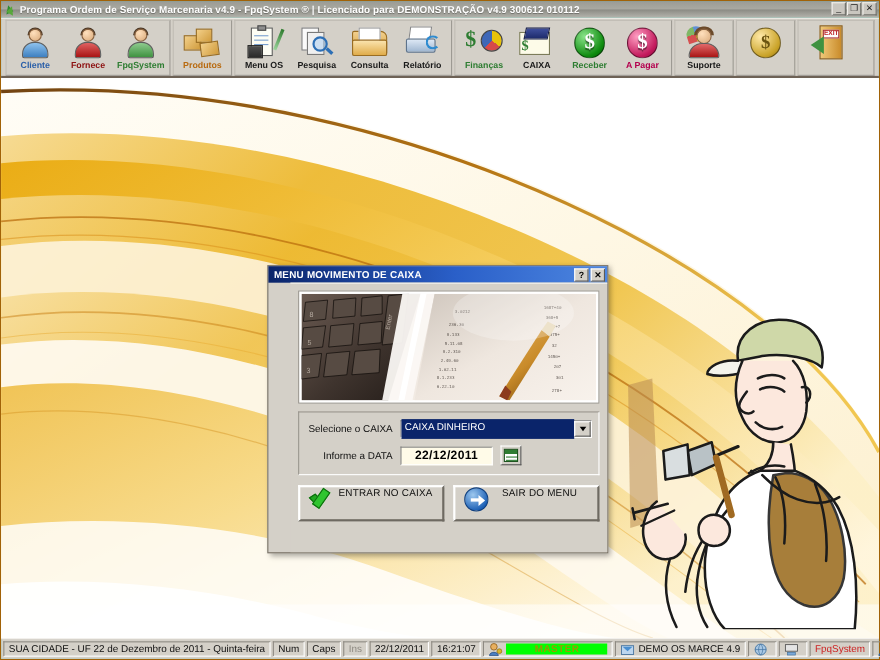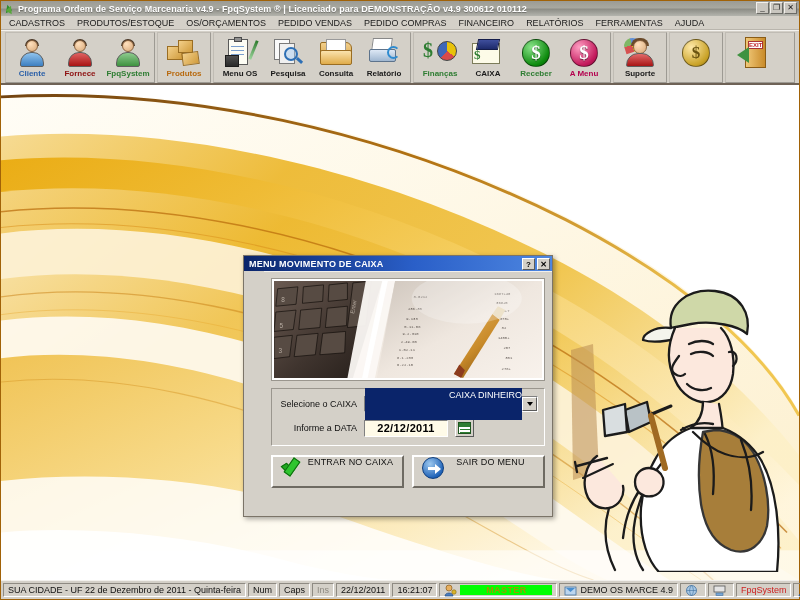--- a/index.html
+++ b/index.html
@@ -422,26 +422,25 @@
     background: #fff;
     display: flex; align-items: center;
     position: relative;
     padding: 0 0 0 0;
   }
   .combo-value {
     flex: 1 1 auto;
     background: #0a246a;
     color: #fff;
     font-size: 9px;
-    height: 32px; line-height: 14px;
+    height: 18px; line-height: 14px;
     padding-left: 3px;
     margin: 0;
     white-space: nowrap;
     overflow: hidden;
-    text-align: right;
   }
   .combo-arrow {
     width: 15px; height: 14px; flex: 0 0 auto;
     background: #d4d0c8;
     border-top: 1px solid #ffffff;
     border-left: 1px solid #ffffff;
     border-right: 1px solid #5a5a5a;
     border-bottom: 1px solid #5a5a5a;
     display: flex; align-items: center; justify-content: center;
   }
@@ -591,31 +590,20 @@
         <span class="leaf2"></span>
     </div>
     <div class="titlebar-text">Programa Ordem de Serviço Marcenaria v4.9 - FpqSystem ® | Licenciado para  DEMONSTRAÇÃO v4.9 300612 010112</div>
     <div class="win-buttons">
       <div class="win-btn">_</div>
       <div class="win-btn">❐</div>
       <div class="win-btn">✕</div>
     </div>
   </div>
 
-  <div class="menubar">
-    <div class="menu-item">CADASTROS</div>
-    <div class="menu-item">PRODUTOS/ESTOQUE</div>
-    <div class="menu-item">OS/ORÇAMENTOS</div>
-    <div class="menu-item">PEDIDO VENDAS</div>
-    <div class="menu-item">PEDIDO COMPRAS</div>
-    <div class="menu-item">FINANCEIRO</div>
-    <div class="menu-item">RELATÓRIOS</div>
-    <div class="menu-item">FERRAMENTAS</div>
-    <div class="menu-item">AJUDA</div>
-  </div>
 
   <div class="toolbar">
 
     <div class="tgroup">
       <div class="tbtn">
         <div class="glyph">
             <div class="person blue">
               <div class="hair"></div>
               <div class="head"></div>
               <div class="body"></div>
@@ -729,21 +717,21 @@
       <div class="tbtn">
         <div class="glyph">
             <div class="coin green">$</div>
           </div>
         <div class="lbl c-green">Receber</div>
       </div>
       <div class="tbtn">
         <div class="glyph">
             <div class="coin pink">$</div>
           </div>
-        <div class="lbl c-pink">A Menu</div>
+        <div class="lbl c-pink">A Pagar</div>
       </div>
     </div>
 
     <div class="tgroup">
       <div class="tbtn">
         <div class="glyph">
           <div class="support">
               <div class="fan"></div>
               <div class="hair3"></div>
               <div class="head3"></div>

